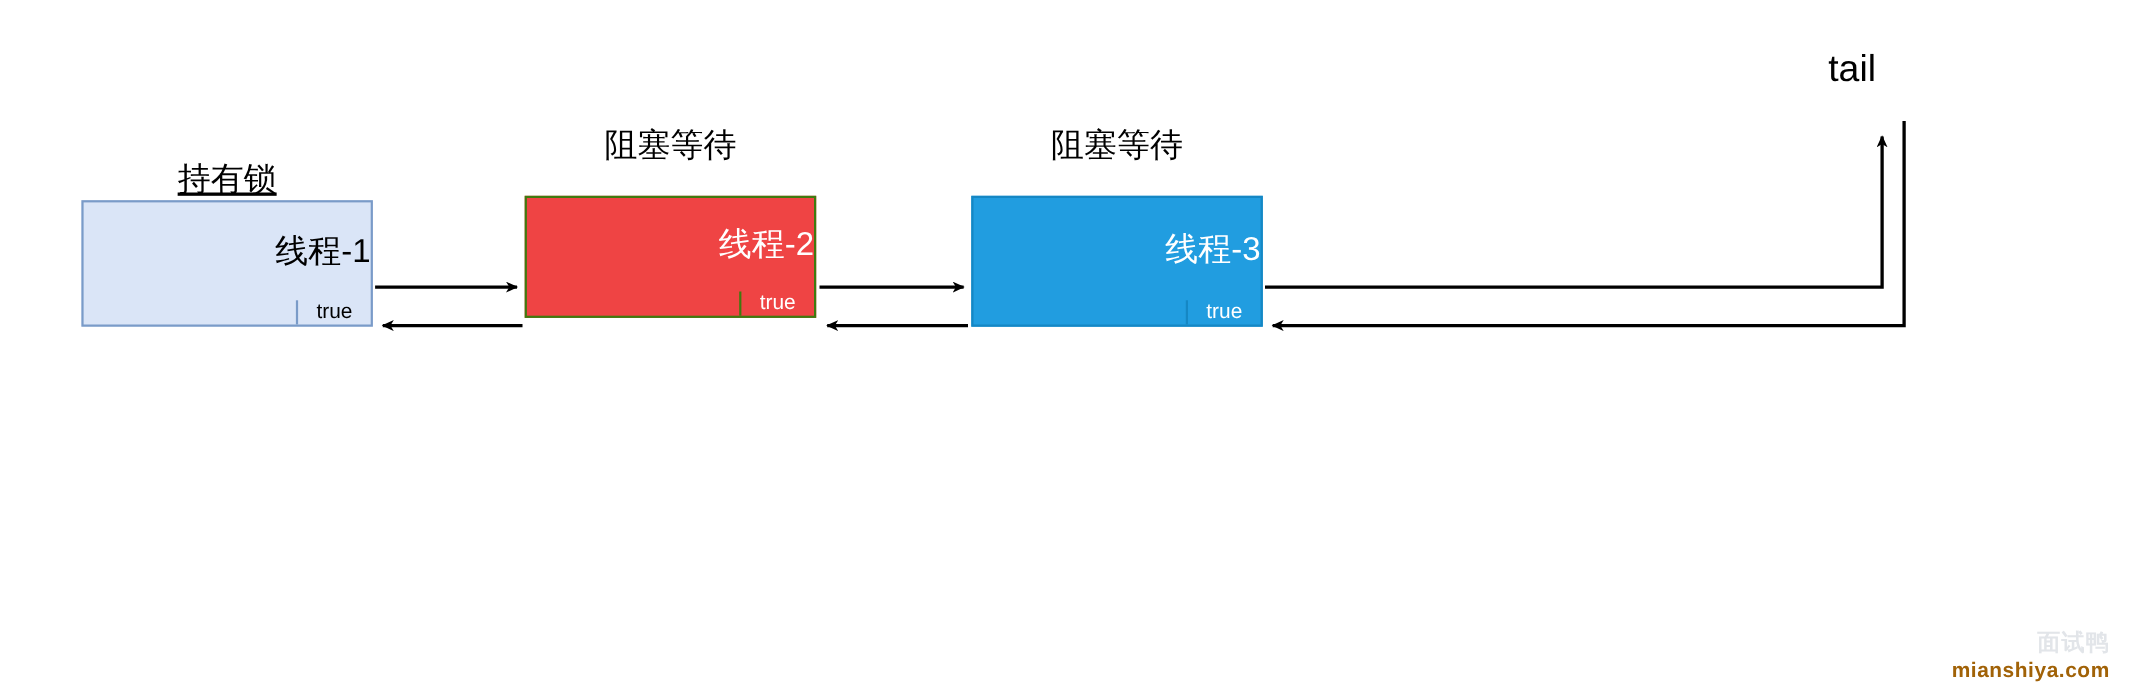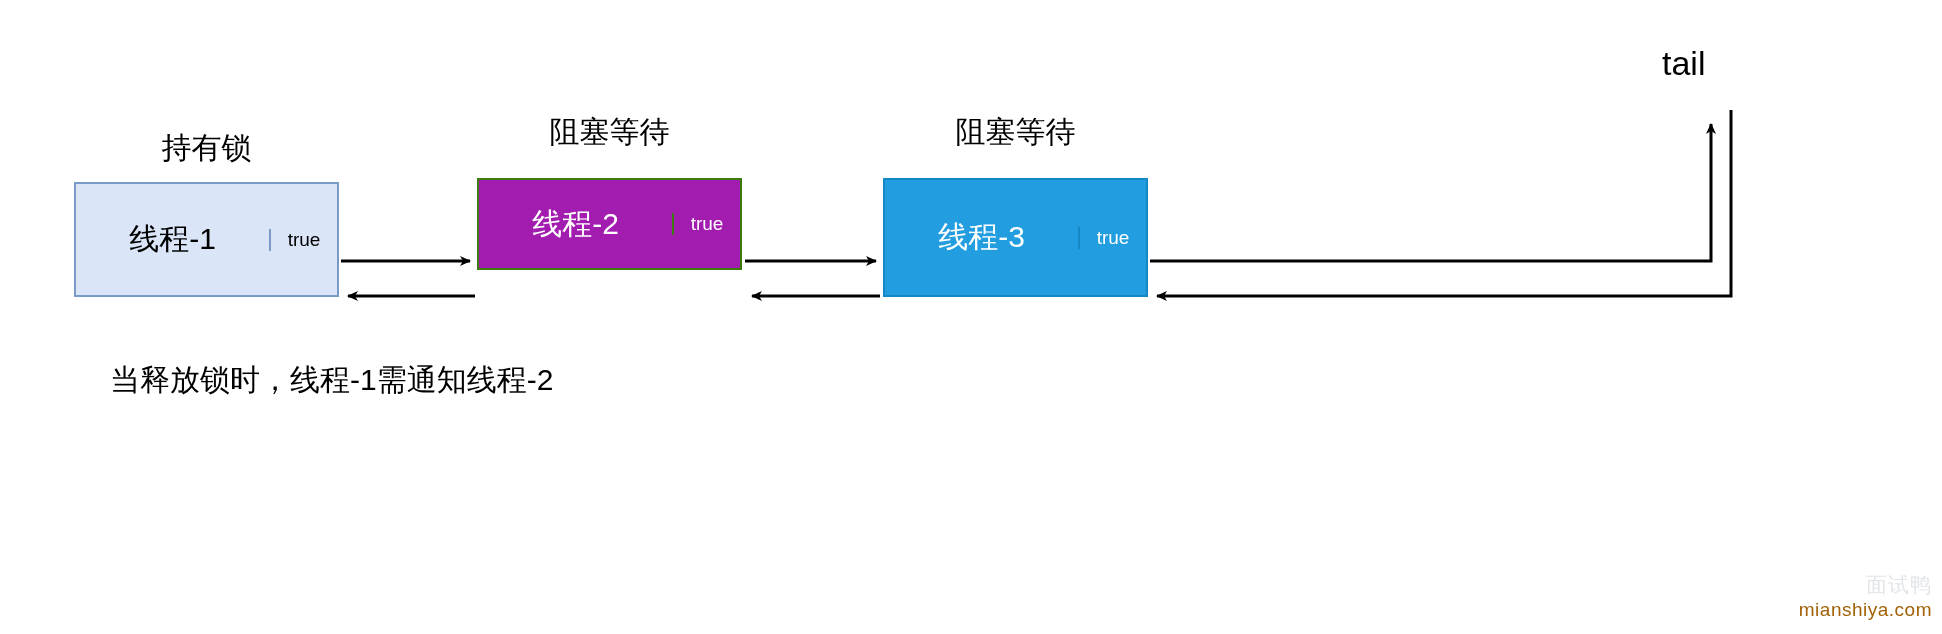--- a/index.html
+++ b/index.html
@@ -17,22 +17,22 @@
     height: 634px;
     background: #ffffff;
     overflow: hidden;
   }
 
   
   .node {
     position: absolute;
     box-sizing: border-box;
     display: flex;
-    flex-direction: row;
-    align-items: center;
+    flex-direction: column;
+    align-items: flex-end;
     border-width: 2px;
     border-style: solid;
   }
   .node .name-cell,
   .node .flag-cell {
     box-sizing: border-box;
     display: flex;
     align-items: center;
     justify-content: center;
     overflow: hidden;
@@ -44,43 +44,43 @@
   
   #node-1 {
     left: 74px; top: 182px; width: 265px; height: 115px;
     background: #dae5f7; border-color: #7a9bc8;
   }
   #node-1 .name-cell { color: #000000; }
   #node-1 .flag-cell { width: 68px; color: #000000; border-left-color: #7a9bc8; }
 
   
   #node-2 {
-    left: 477px; top: 178px; width: 265px; height: 92px;
-    background: #a21caf; border-color: #3f7a0f;
+    left: 477px; top: 178px; width: 265px; height: 111px;
+    background: #ef4444; border-color: #3f7a0f;
   }
   #node-2 .name-cell { color: #ffffff; }
   #node-2 .flag-cell { width: 68px; color: #ffffff; border-left-color: #3f7a0f; }
 
   
   #node-3 {
     left: 883px; top: 178px; width: 265px; height: 119px;
     background: #219de0; border-color: #1587c4;
   }
   #node-3 .name-cell { color: #ffffff; }
   #node-3 .flag-cell { width: 68px; color: #ffffff; border-left-color: #1587c4; }
 
   
   .node-caption {
     position: absolute;
     font-size: 30px;
     color: #000000;
     white-space: nowrap;
     text-align: center;
   }
-  #caption-1 { left: 74px; top: 128px; width: 265px; }
+  #caption-1 { left: 74px; top: 143px; width: 265px; text-decoration: underline; }
   #caption-2 { left: 477px; top: 112px; width: 265px; }
   #caption-3 { left: 883px; top: 112px; width: 265px; }
 
   
   #bottom-note {
     position: absolute;
     left: 110px; top: 360px;
     font-size: 30px;
     color: #000000;
     white-space: nowrap;
@@ -99,24 +99,25 @@
   #connectors {
     position: absolute;
     left: 0; top: 0;
     width: 1942px; height: 634px;
     pointer-events: none;
   }
 
   
   #watermark {
     position: absolute;
-    right: 10px; bottom: 12px;
+    right: 24px; bottom: 12px;
     text-align: right;
     line-height: 1.25;
     user-select: none;
+    font-weight: bold;
   }
   #watermark .wm-cn { font-size: 21px; color: #e2e5e9; letter-spacing: 1px; }
   #watermark .wm-en { font-size: 19px; color: #a16207; letter-spacing: 0.5px; }
 </style>
 </head>
 <body>
 
 <div id="canvas">
 
   <svg id="connectors" viewBox="0 0 1942 634" width="1942" height="634" xmlns="http://www.w3.org/2000/svg">
@@ -159,20 +160,19 @@
     <div class="flag-cell">true</div>
   </div>
 
   <div class="node" id="node-3">
     <div class="name-cell">线程-3</div>
     <div class="flag-cell">true</div>
   </div>
 
   <div id="tail-label">tail</div>
 
-  <div id="bottom-note">当释放锁时，线程-1需通知线程-2</div>
 
   <div id="watermark">
     <div class="wm-cn">面试鸭</div>
     <div class="wm-en">mianshiya.com</div>
   </div>
 
 </div>
 
 </body></html>

